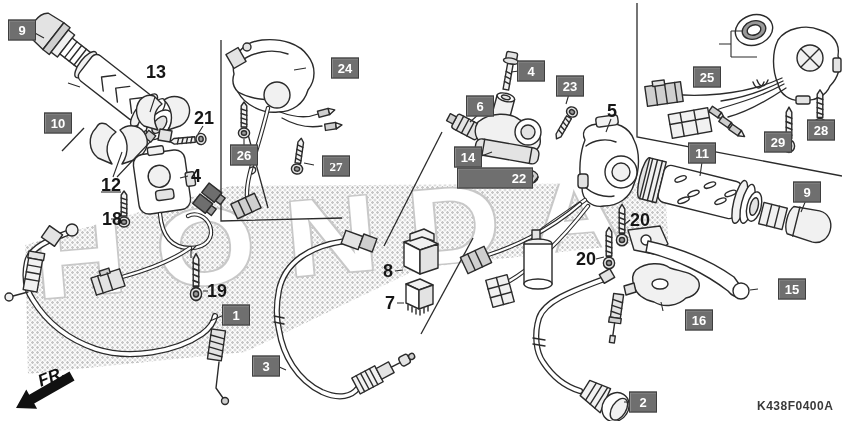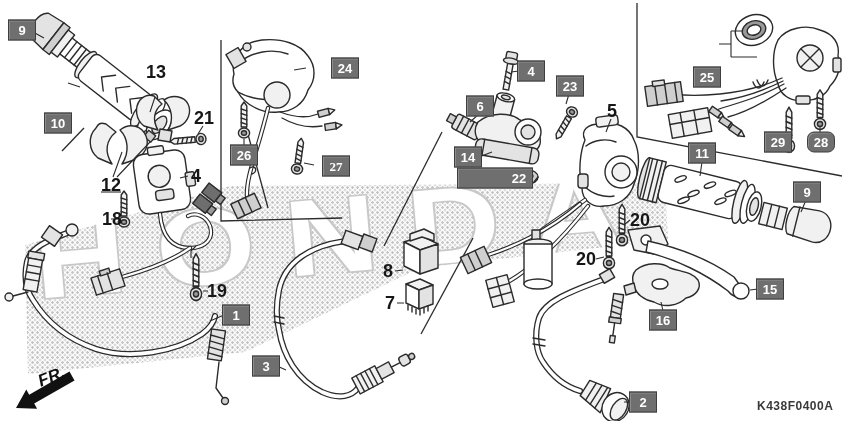--- a/index.html
+++ b/index.html
@@ -434,23 +434,23 @@
       <div class="callout co-box" style="left: 531px; top: 71px;">4</div>
       <div class="callout co-box" style="left: 570px; top: 86px;">23</div>
       <div class="callout co-box" style="left: 480px; top: 106px;">6</div>
       <div class="callout co-box" style="left: 468px; top: 157px;">14</div>
       <div class="callout co-box" style="left: 495px; top: 178px; padding-left: 48px;">22</div>
       <div class="callout co-plain" style="left: 612px; top: 111px;">5</div>
       <div class="callout co-plain" style="left: 640px; top: 220px;">20</div>
       <div class="callout co-plain" style="left: 586px; top: 259px;">20</div>
       <div class="callout co-box" style="left: 707px; top: 44px; margin-top: 33px;">25</div>
       <div class="callout co-box" style="left: 778px; top: 142px;">29</div>
-      <div class="callout co-box" style="left: 821px; top: 142px; border-radius: 7px;">28</div>
+      <div class="callout co-box" style="left: 821px; top: 130px;">28</div>
       <div class="callout co-box" style="left: 702px; top: 153px;">11</div>
       <div class="callout co-box" style="left: 807px; top: 192px;">9</div>
-      <div class="callout co-box" style="left: 770px; top: 289px;">15</div>
-      <div class="callout co-box" style="left: 663px; top: 320px; text-align: right;">16</div>
+      <div class="callout co-box" style="left: 792px; top: 289px;">15</div>
+      <div class="callout co-box" style="left: 699px; top: 320px; text-align: right;">16</div>
       <div class="callout co-box" style="left: 643px; top: 402px;">2</div>
     </div>
 
   <div id="fr-label">FR.</div>
   <div id="diagram-code">K438F0400A</div>
 </div>
 
 </body></html>

